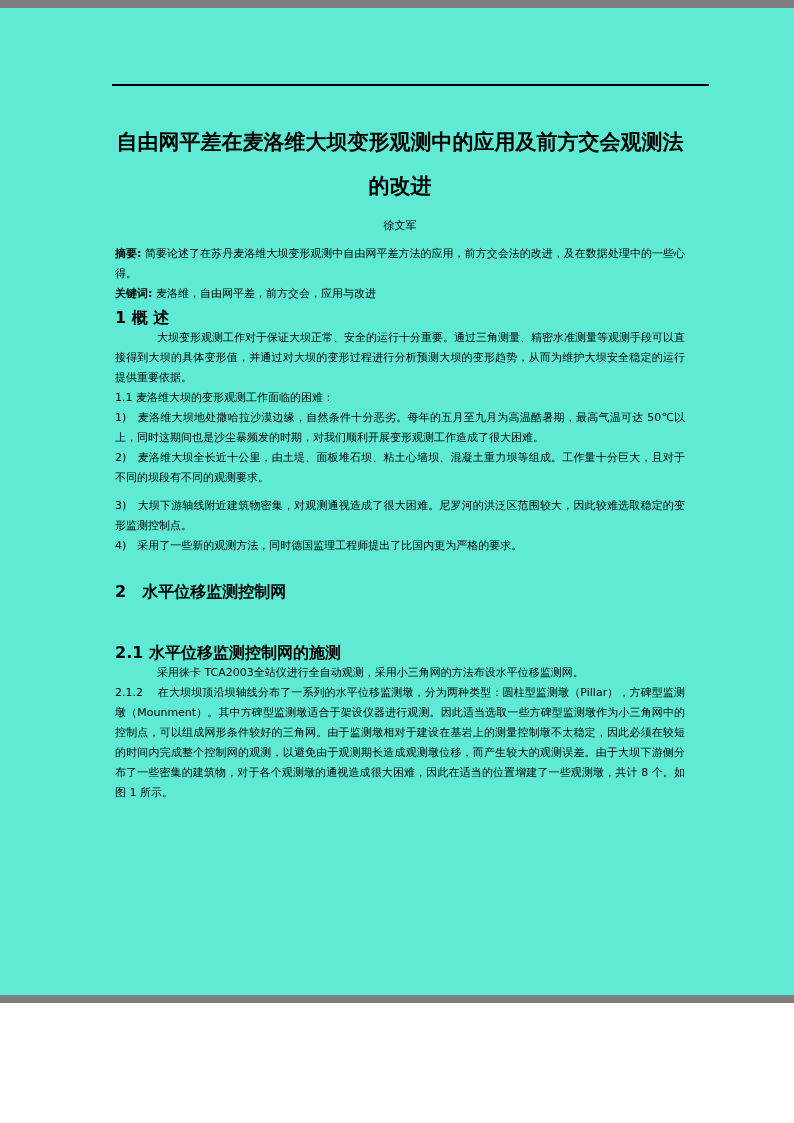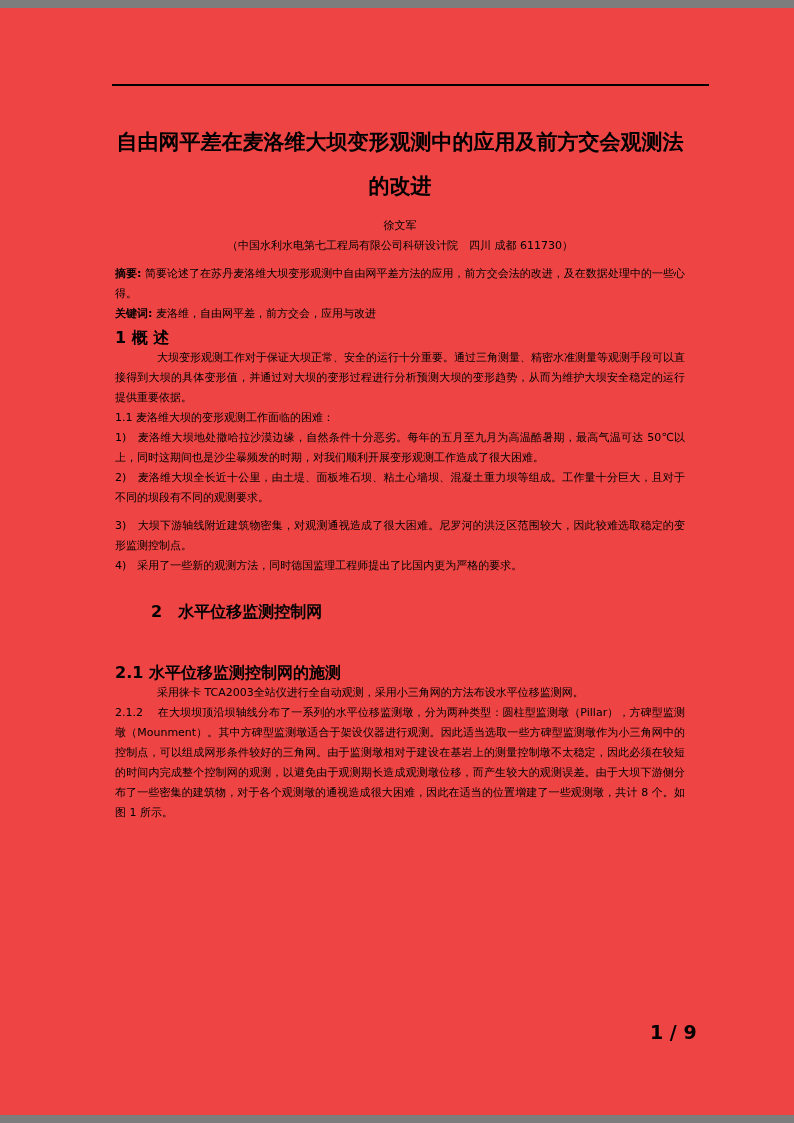--- a/index.html
+++ b/index.html
@@ -4,22 +4,22 @@
 <style>
   html, body {
     margin: 0;
     padding: 0;
     background: #ffffff;
     font-family: "DejaVu Sans", "Liberation Sans", sans-serif;
   }
   .page {
     position: relative;
     width: 794px;
-    height: 1123px;
-    background: #ef4444;
+    height: 1003px;
+    background: #5eead4;
     color: #000000;
     overflow: hidden;
   }
   .edge-band {
     position: absolute;
     left: 0;
     width: 794px;
     height: 8px;
     background: #7d7d7d;
   }
@@ -60,21 +60,21 @@
   }
   .abstract { margin-top: 8px; }
   .bold { font-weight: bold; }
   .indent { text-indent: 42px; }
   .h-sec, .h-sub {
     font-size: 16px;
     font-weight: bold;
     line-height: 20px;
   }
   .h-sec1 { margin-top: 4px; }
-  .h-sec2 { margin-top: 26px; margin-left: 36px; }
+  .h-sec2 { margin-top: 26px; }
   .h-sub21 { margin-top: 41px; }
   .mt8 { margin-top: 8px; }
   .footer-page {
     position: absolute;
     left: 650px;
     top: 1022px;
     font-size: 19px;
     font-weight: bold;
     line-height: 20px;
   }
@@ -89,21 +89,20 @@
   <div class="header-rule"></div>
 
   <div class="content">
 
     <h1 class="title">
       <span class="title-line">自由网平差在麦洛维大坝变形观测中的应用及前方交会观测法</span>
       <span class="title-line">的改进</span>
     </h1>
 
     <p class="center author">徐文军</p>
-    <p class="center affiliation">（中国水利水电第七工程局有限公司科研设计院　四川 成都  611730）</p>
 
     <p class="para abstract"><span class="bold">摘要:</span> <span>简要论述了在苏丹麦洛维大坝变形观测中自由网平差方法的应用，前方交会法的改进，及在数据处理中的一些心得。</span></p>
 
     <p class="para"><span class="bold">关键词:</span> <span>麦洛维，自由网平差，前方交会，应用与改进</span></p>
 
     <h2 class="h-sec h-sec1">1 概 述</h2>
 
     <p class="para indent">大坝变形观测工作对于保证大坝正常、安全的运行十分重要。通过三角测量、精密水准测量等观测手段可以直接得到大坝的具体变形值，并通过对大坝的变形过程进行分析预测大坝的变形趋势，从而为维护大坝安全稳定的运行提供重要依据。</p>
 
     <p class="para">1.1 麦洛维大坝的变形观测工作面临的困难：</p>

